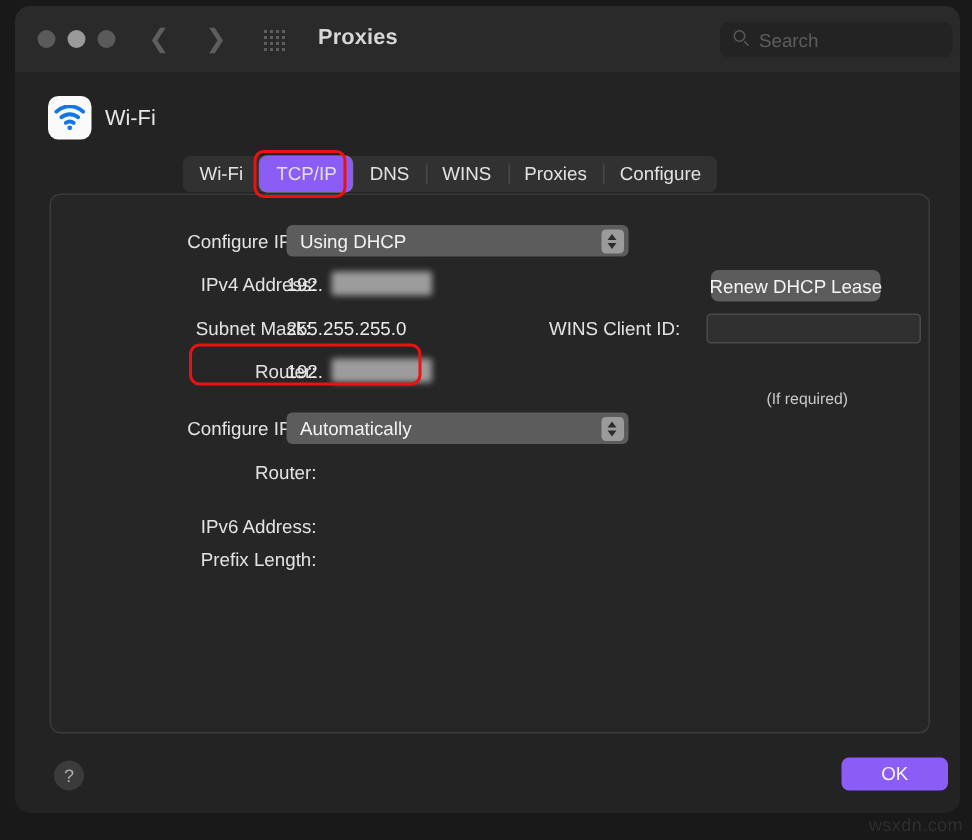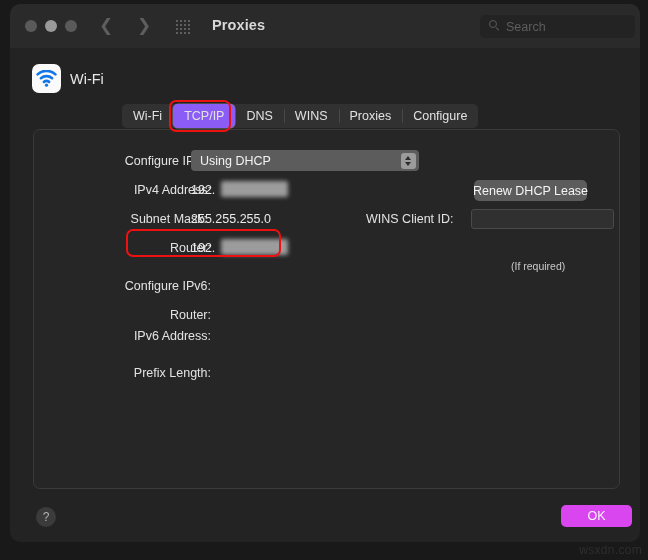--- a/index.html
+++ b/index.html
@@ -297,21 +297,21 @@
     width: 67px; height: 22px;
     background: #535353;
     border-radius: 5px;
     display: flex; align-items: center; justify-content: center;
     font-size: 12.5px; color: #f2f2f2;
   }
   #btn-ok {
     position: absolute;
     left: 551px; top: 501px;
     width: 71px; height: 22px;
-    background: #d946ef;
+    background: #8b5cf6;
     border-radius: 5px;
     display: flex; align-items: center; justify-content: center;
     font-size: 12.5px; color: #f6f6f6;
   }
 
   #watermark {
     position: absolute;
     right: 6px; bottom: 3px;
     font-size: 12px;
     color: #2e2e2e;
@@ -399,25 +399,29 @@
     <div class="fvalue" style="left:157px; top:111px;">192.</div>
     <div class="redact" style="left:187px; top:109px; width:67px; height:16px;"></div>
 
     <div class="pushbtn" style="left:440px; top:50px; width:113px;">Renew DHCP Lease</div>
 
     <div class="flabel" style="left:332px; top:82px;">WINS Client ID:</div>
     <div class="textfield" style="left:437px; top:79px; width:143px;"></div>
     <div class="hintnote" style="left:477px; top:104px;margin-top:26px;">(If required)</div>
 
     <div class="flabel" style="right:408px; top:149px;">Configure IPv6:</div>
+    <div class="popup" style="left:157px; top:145px; width:228px;">
+      <span class="ptext">Automatically</span>
+      <span class="pchev"></span>
+    </div>
 
     <div class="flabel" style="right:408px; top:178px;">Router:</div>
     <div class="fvalue" style="left:157px; top:178px;"></div>
 
-    <div class="flabel" style="right:408px; top:199px;">IPv6 Address:</div>
+    <div class="flabel" style="right:408px; top:214px;">IPv6 Address:</div>
     <div class="fvalue" style="left:157px; top:207px;"></div>
 
     <div class="flabel" style="right:408px; top:236px;">Prefix Length:</div>
     <div class="fvalue" style="left:157px; top:236px;"></div>
   </div>
 
   <div class="redbox" style="left:159px; top:96px; width:62px; height:32px;"></div>
   <div class="redbox" style="left:116px; top:225px; width:155px; height:28px;"></div>
 
   <div id="help-btn">?</div>

